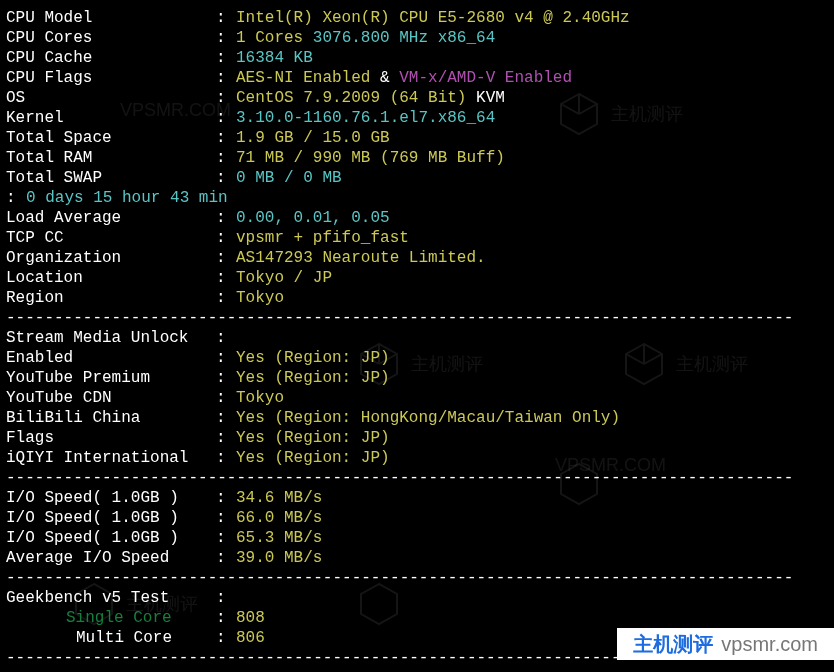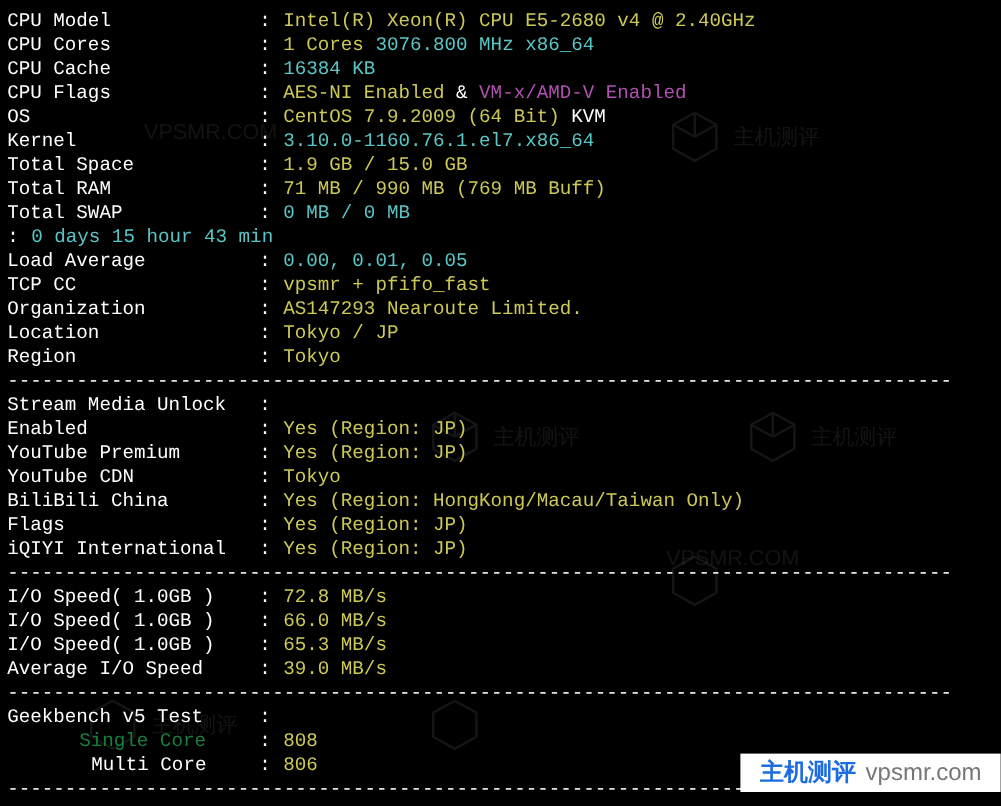--- a/index.html
+++ b/index.html
@@ -253,21 +253,21 @@
         <span class="label">iQIYI International</span>
         <span class="colon">: </span>
         <span class="value"><span class="yellow">Yes (Region: JP)</span></span>
       </div>
     </div>
   <div class="divider">----------------------------------------------------------------------------------</div>
   <div id="io-container">
       <div class="line">
         <span class="label">I/O Speed( 1.0GB )</span>
         <span class="colon">: </span>
-        <span class="value"><span class="yellow">72.8 MB/s</span></span>
+        <span class="value"><span class="yellow">34.6 MB/s</span></span>
       </div>
       <div class="line">
         <span class="label">I/O Speed( 1.0GB )</span>
         <span class="colon">: </span>
         <span class="value"><span class="yellow">66.0 MB/s</span></span>
       </div>
       <div class="line">
         <span class="label">I/O Speed( 1.0GB )</span>
         <span class="colon">: </span>
         <span class="value"><span class="yellow">65.3 MB/s</span></span>

